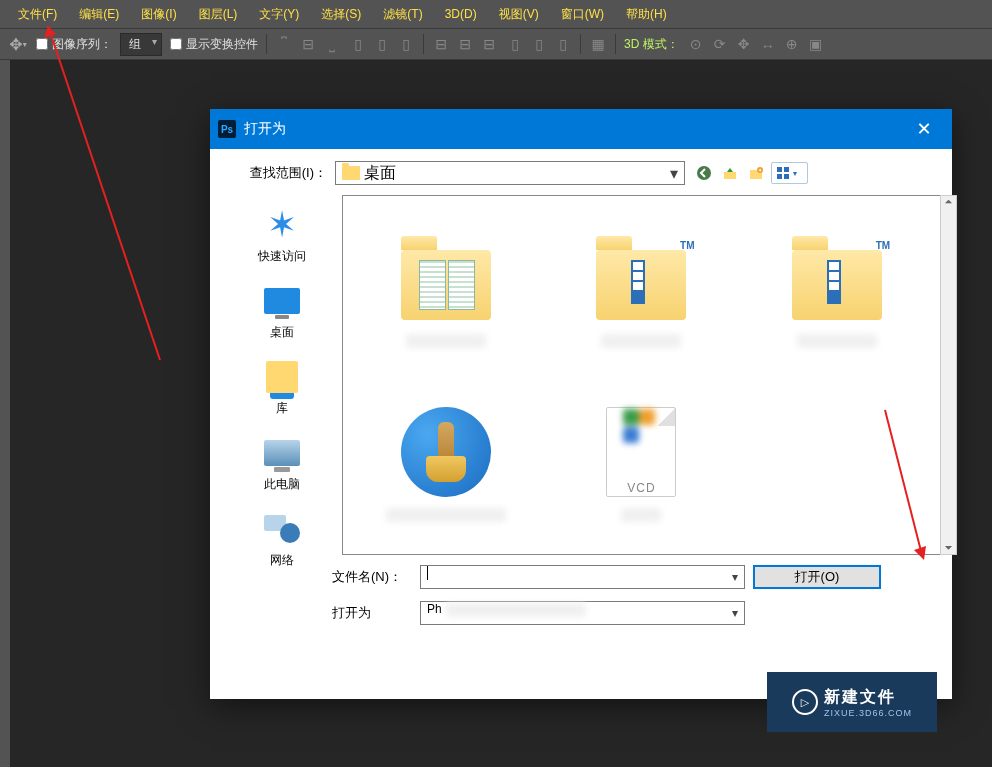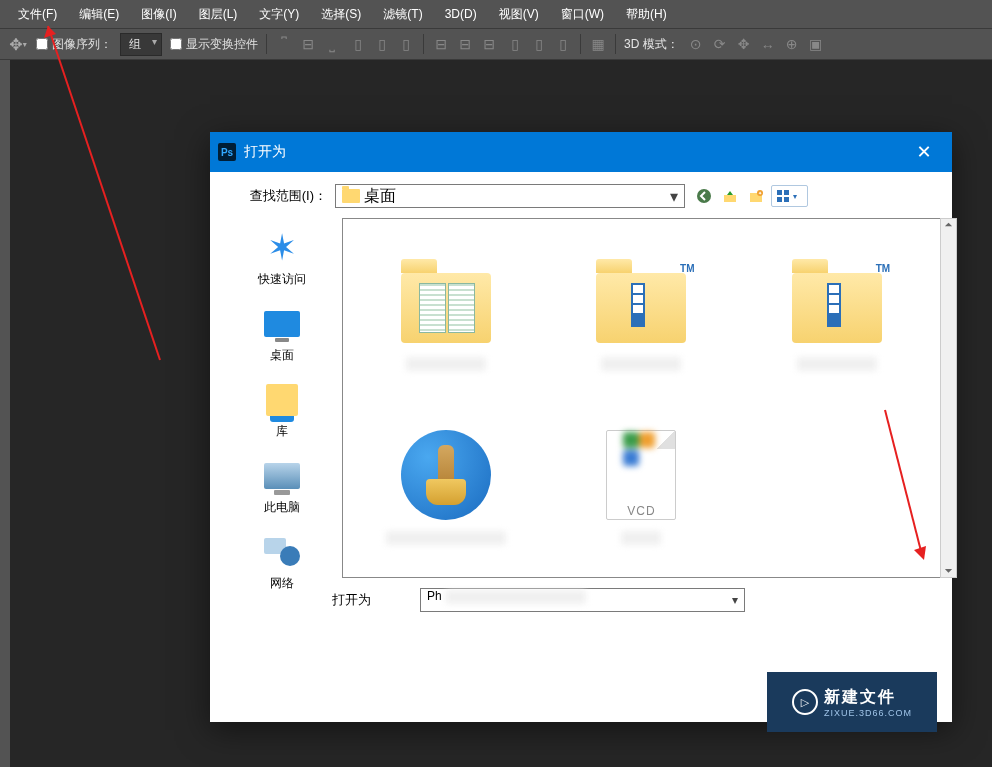--- a/index.html
+++ b/index.html
@@ -1,37 +1,37 @@
 <!DOCTYPE html>
 <html><head>
   <meta charset="utf-8">
   <style>
     * { margin: 0; padding: 0; box-sizing: border-box; font-family: "Microsoft YaHei", "Segoe UI", sans-serif; }
     body { width: 992px; height: 767px; background: #535353; overflow: hidden; position: relative; }
     
     .menu-bar { height: 28px; background: #535353; display: flex; align-items: center; padding: 0 8px; gap: 2px; }
-    .menu-item { color: #ffffff; font-size: 12px; padding: 4px 10px; cursor: pointer; }
+    .menu-item { color: #fde047; font-size: 12px; padding: 4px 10px; cursor: pointer; }
     
     .options-bar { height: 32px; background: #535353; border-top: 1px solid #3a3a3a; border-bottom: 1px solid #3a3a3a; display: flex; align-items: center; padding: 0 8px; gap: 8px; }
     .tool-icon { width: 20px; height: 20px; display: flex; align-items: center; justify-content: center; color: #aaa; }
     .checkbox-wrap { display: flex; align-items: center; gap: 4px; }
     .checkbox-wrap input[type="checkbox"] { width: 12px; height: 12px; }
     .checkbox-wrap label { color: #e0e0e0; font-size: 12px; }
     .select-wrap { background: #383838; border: 1px solid #2a2a2a; padding: 2px 20px 2px 8px; color: #e0e0e0; font-size: 12px; position: relative; }
     .select-wrap::after { content: "▾"; position: absolute; right: 4px; top: 2px; color: #aaa; font-size: 10px; }
     .divider { width: 1px; height: 20px; background: #3a3a3a; }
     .align-icons { display: flex; gap: 6px; }
     .align-icon { width: 18px; height: 18px; color: #888; display: flex; align-items: center; justify-content: center; font-size: 14px; }
-    .mode-label { color: #e5e5e5; font-size: 12px; }
+    .mode-label { color: #bef264; font-size: 12px; }
     
     .toolbar-left { position: absolute; left: 0; top: 60px; width: 10px; height: 700px; background: #535353; }
     
     .canvas-area { position: absolute; left: 10px; top: 60px; right: 0; bottom: 0; background: #262626; }
     
-    .dialog { position: absolute; left: 210px; top: 132px; width: 742px; height: 590px; background: #fff; box-shadow: 0 8px 30px rgba(0,0,0,0.5); z-index: 100; }
+    .dialog { position: absolute; left: 210px; top: 109px; width: 742px; height: 590px; background: #fff; box-shadow: 0 8px 30px rgba(0,0,0,0.5); z-index: 100; }
     .dialog-titlebar { height: 40px; background: #0078d7; display: flex; align-items: center; padding: 0 8px; gap: 8px; }
     .dialog-titlebar .ps-icon { width: 18px; height: 18px; background: #001e36; color: #31a8ff; font-size: 10px; font-weight: bold; display: flex; align-items: center; justify-content: center; border-radius: 2px; }
     .dialog-title { color: #fff; font-size: 14px; flex: 1; }
     .dialog-close { width: 40px; height: 40px; display: flex; align-items: center; justify-content: center; color: #fff; font-size: 18px; cursor: pointer; }
     
     .dialog-body { padding: 12px; }
     .lookup-row { display: flex; align-items: center; gap: 8px; margin-bottom: 10px; }
     .lookup-label { font-size: 13px; width: 105px; text-align: right; }
     .lookup-select { flex: 0 0 350px; border: 1px solid #7a7a7a; height: 24px; display: flex; align-items: center; padding: 0 6px; gap: 4px; background: #fff; position: relative; }
     .lookup-select .folder-mini { width: 18px; height: 14px; background: #ffd871; border-radius: 1px; position: relative; }
@@ -346,20 +346,25 @@
                 <span class="ext">VCD</span>
               </div>
             </div>
           <div class="blur-label" style="width:40px;"></div>
         </div>
       </div>
     </div>
 
     <div class="bottom-form">
       <div class="form-row">
+        <span class="form-label">文件名(N)：</span>
+        <div class="form-input combo"><span style="border-left:1px solid #000;height:14px;display:inline-block;"></span></div>
+        <button class="btn primary">打开(O)</button>
+      </div>
+      <div class="form-row">
         <span class="form-label">打开为</span>
         <div class="form-input combo"><span>Ph</span><span class="blur-label" style="width:140px;display:inline-block;vertical-align:middle;margin-left:4px;"></span></div>
       </div>
     </div>
   </div>
 </div>
 
 <svg class="annot-line" style="left:0;top:0;width:992px;height:767px;">
   <line x1="48" y1="26" x2="160" y2="360" stroke="#e62020" stroke-width="2"></line>
   <polygon points="48,26 44,38 56,34" fill="#e62020"></polygon>

